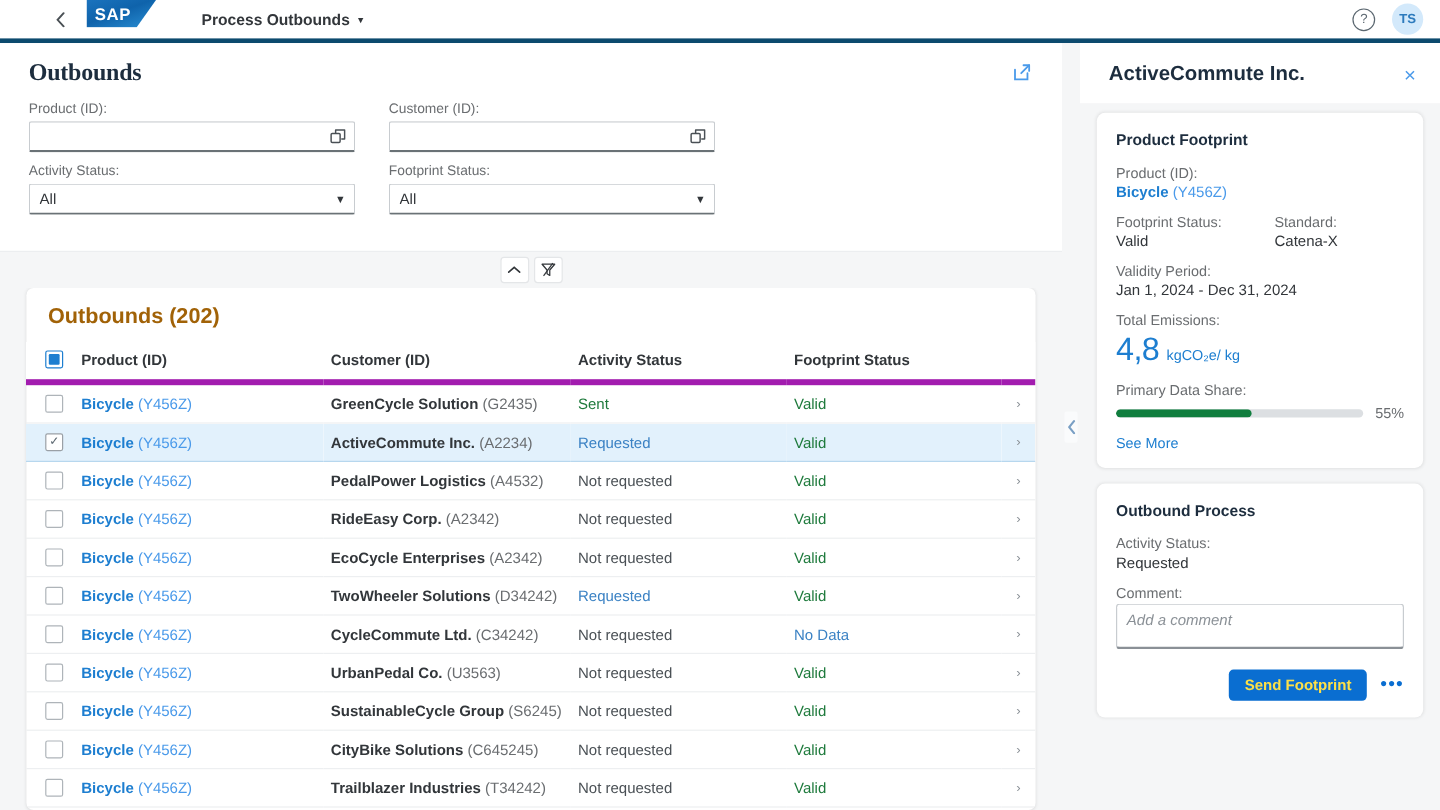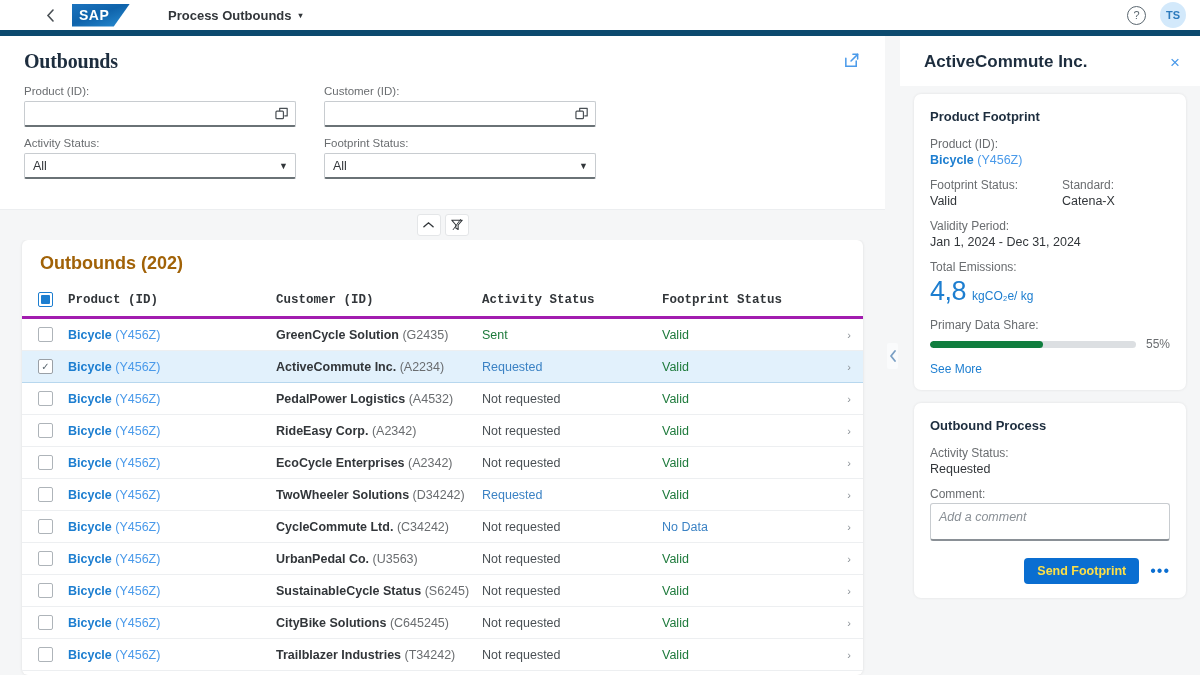--- a/index.html
+++ b/index.html
@@ -10,23 +10,23 @@
     font-family: "Liberation Sans", sans-serif;
     font-size: 13px;
     color: #32363a;
   }
   .app { width: 1200px; height: 675px; display: flex; flex-direction: column; background:#f5f6f7; }
 
   
   .shell-header {
     height: 36px; min-height: 36px;
     background: #ffffff;
-    display: flex; align-items: center;
+    display: flex; 
     padding: 0 14px 0 44px;
-    border-bottom: 6px solid #0c4a6e;
+    border-bottom: 4px solid #0c4a6e;
     position: relative;
   }
   .back-btn {
     position: absolute; left: 40px; top: 50%; transform: translateY(-50%);
     width: 20px; height: 20px; display:flex; align-items:center; justify-content:center;
     color:#4a5055; font-size:14px; cursor:pointer;
   }
   .sap-logo {
     width: 58px; height: 23px; margin-left: 28px;
     background: linear-gradient(160deg,#1b73be 0%,#0f63ab 45%,#2a8fd4 100%);
@@ -120,22 +120,22 @@
   .table-card {
     background:#fff; margin:0 22px 0 22px; border-radius:6px;
     box-shadow:0 0 3px rgba(0,0,0,0.10);
     flex:1; min-height:0; display:flex; flex-direction:column; overflow:hidden;
   }
   .table-title { padding:13px 18px 11px 18px; font-size:18px; font-weight:bold; color:#a16207; }
   .tbl-scroll { flex:1; min-height:0; overflow-y:auto; position:relative; }
   table { width:100%; border-collapse:collapse; table-layout:fixed; }
   thead th {
     text-align:left; font-size:12.5px; font-weight:bold; color:#32363a;
-    padding:7px 6px 9px 6px; border-bottom:3px solid #a21caf;
-    background:#fff; position:sticky; top:0; z-index:2;font-family:Liberation Mono, monospace;
+    padding:7px 6px 9px 6px; border-bottom:5px solid #a21caf;
+    background:#fff; position:sticky; top:0; z-index:2;
   }
   .c-chk { width:40px; padding-left:16px !important; }
   .c-prod { width:208px; }
   .c-cust { width:206px; }
   .c-act { width:180px; }
   .c-fp { width:auto; }
   .c-arrow { width:28px; }
   tbody td {
     font-size:12.5px; padding:8px 6px; border-bottom:1px solid #edeff1;
     color:#32363a; white-space:nowrap; overflow:hidden; text-overflow:ellipsis;
@@ -403,21 +403,21 @@
                   <td><span class="cust-name">UrbanPedal Co.</span> <span class="cust-id">(U3563)</span></td>
                   <td class="st-gray">Not requested</td>
                   <td class="st-green">Valid</td>
                   <td class="row-arrow">›</td>
                 </tr>
                 <tr>
                   <td class="c-chk" style="padding-left: 16px;">
                     <div class="cbx"></div>
                   </td>
                   <td><span class="prod-name">Bicycle</span> <span class="prod-id">(Y456Z)</span></td>
-                  <td><span class="cust-name">SustainableCycle Status</span> <span class="cust-id">(S6245)</span></td>
+                  <td><span class="cust-name">SustainableCycle Group</span> <span class="cust-id">(S6245)</span></td>
                   <td class="st-gray">Not requested</td>
                   <td class="st-green">Valid</td>
                   <td class="row-arrow">›</td>
                 </tr>
                 <tr>
                   <td class="c-chk" style="padding-left: 16px;">
                     <div class="cbx"></div>
                   </td>
                   <td><span class="prod-name">Bicycle</span> <span class="prod-id">(Y456Z)</span></td>
                   <td><span class="cust-name">CityBike Solutions</span> <span class="cust-id">(C645245)</span></td>

